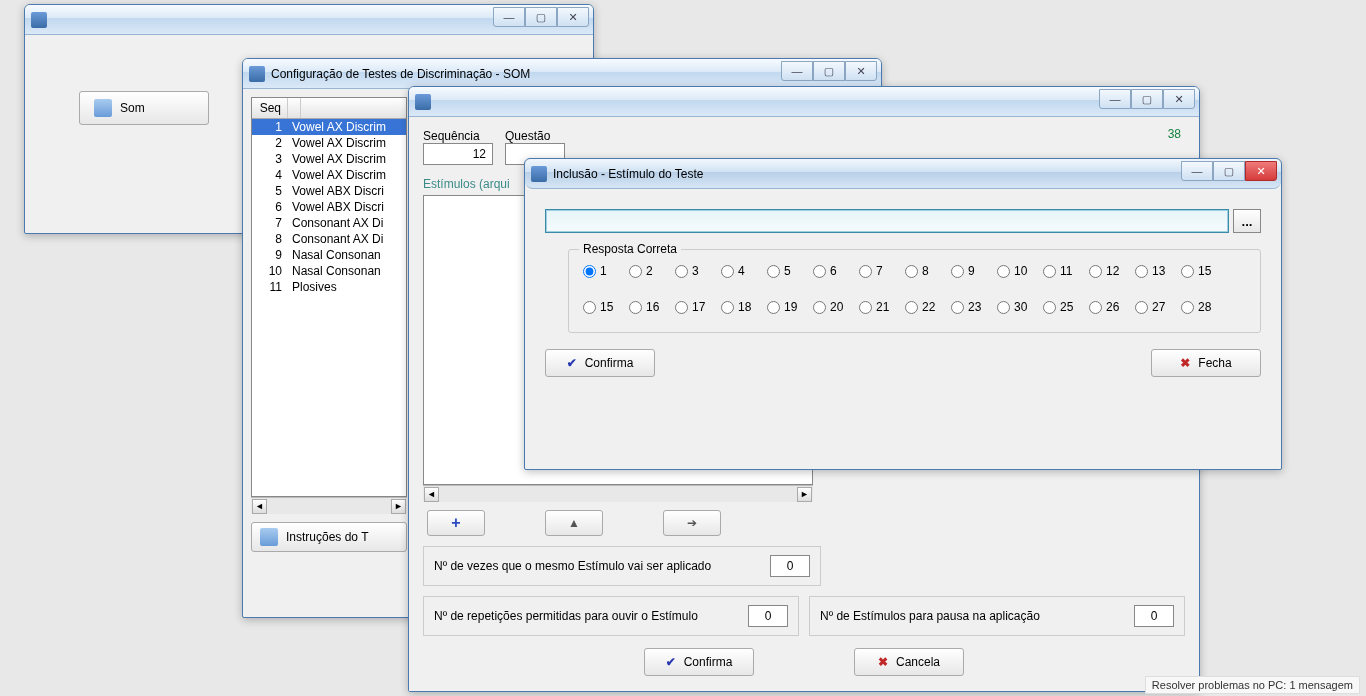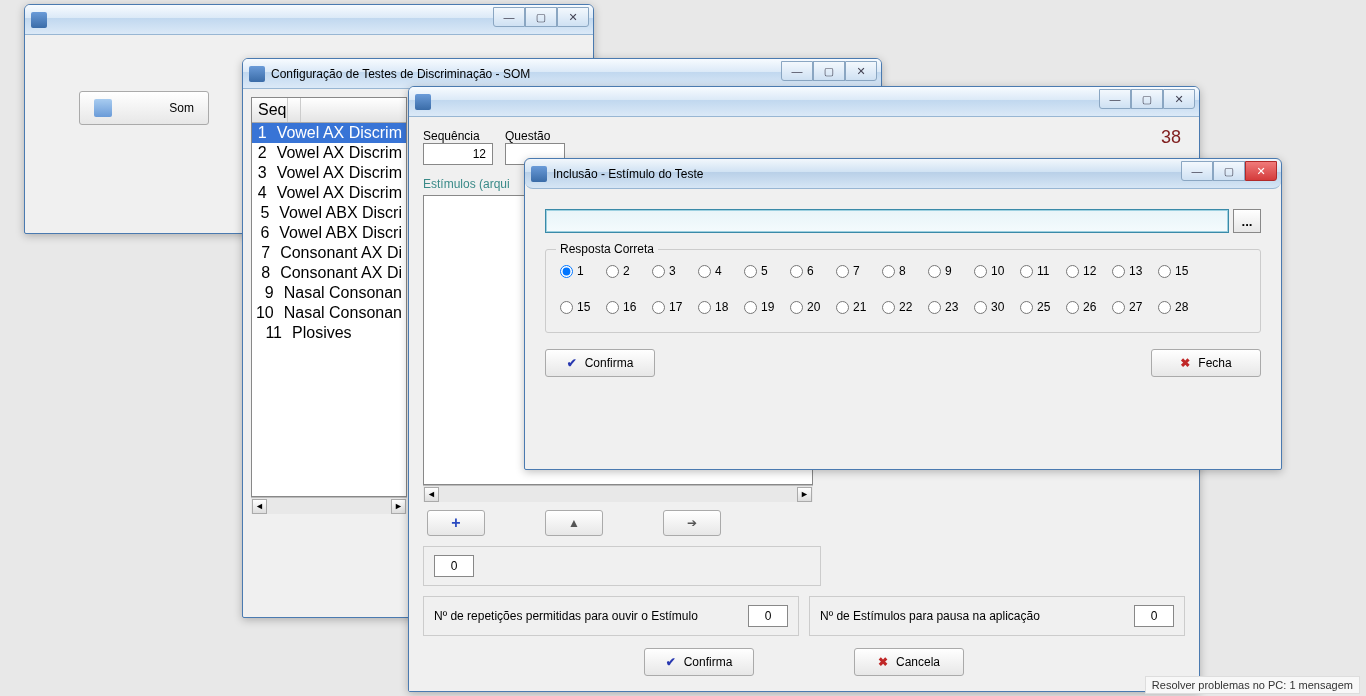--- a/index.html
+++ b/index.html
@@ -98,32 +98,32 @@
 }
 .icon-plus { color:#2a4ac0; font-weight:bold; font-size:16px; }
 .icon-up { color:#555; }
 .icon-right { color:#555; }
 .icon-check { color:#2838b0; font-weight:bold; }
 .icon-x { color:#c02828; font-weight:bold; }
 
 
 #win1 { left: 24px; top: 4px; width: 570px; height: 230px; }
 #win1 .win-body { padding: 30px; }
-#win1 .som-btn { width: 130px; height: 34px; justify-content:space-between; margin-left: 24px; margin-top: 26px; }
+#win1 .som-btn { width: 130px; height: 34px; justify-content:flex-start; margin-left: 24px; margin-top: 26px; }
 
 
 #win2 { left: 242px; top: 58px; width: 640px; height: 560px; }
 #win2 .win-body { padding: 8px; }
 .seq-table {
   border: 1px solid #888;
   background:#fff;
   width: 156px;
   height: 400px;
   overflow:hidden;
-  font-size: 16px;
+  font-size: 12px;
 }
 .seq-head {
   display:flex;
   background: linear-gradient(#fff,#e4e4e4);
   border-bottom:1px solid #aaa;
 }
 .seq-head div { padding:3px 6px; border-right:1px solid #ccc; }
 .seq-head .c1 { width:36px; text-align:right; }
 .seq-row { display:flex; }
 .seq-row .c1 { width:36px; text-align:right; padding:1px 6px 1px 2px; }
@@ -140,21 +140,21 @@
 }
 .hscroll .arr { width:15px;height:15px;background:linear-gradient(#fff,#ddd);border:1px solid #aaa;display:flex;align-items:center;justify-content:center;font-size:9px; }
 #win2 .below-btns { display:flex; gap:8px; margin-top:8px; flex-direction:column; }
 #win2 .novo-btn { width: 156px; height:30px; justify-content:center; }
 #win2 .instr-btn { width: 156px; height:30px; justify-content:flex-start; padding-left:8px; }
 
 
 #win3 { left: 408px; top: 86px; width: 792px; height: 606px; }
 #win3 .win-body { padding: 10px 14px; position:relative; height: calc(100% - 30px); }
 .lbl { font-size:12px; color:#000; }
-.num-right { position:absolute; right:18px; top:10px; color:#7f1d1d; font-size:18px; }
+.num-right { position:absolute; right:18px; top:10px; color:#15803d; font-size:12px; }
 .field-row { display:flex; gap:12px; align-items:flex-end; margin-top:2px; }
 .field-col { display:flex; flex-direction:column; }
 .txtin {
   border:1px solid #888;
   background:#fff;
   height:22px;
   padding:2px 6px;
   text-align:right;
   font-size:12px;
 }
@@ -212,20 +212,21 @@
   cursor:pointer;
   display:flex;align-items:center;justify-content:center;
   font-weight:bold;
 }
 .fieldset {
   border:1px solid #ccc;
   border-radius:3px;
   margin-top:16px;
   padding:14px 14px 18px 14px;
   position:relative;
+  margin-left:23px;
 }
 .fieldset .legend {
   position:absolute;
   top:-8px; left:10px;
   background:#f0f0f0;
   padding:0 4px;
   font-size:12px;
 }
 .radio-row { display:flex; gap:0; width:100%; margin-bottom:22px;}
 .radio-row:last-child{margin-bottom:0;}
@@ -325,20 +326,24 @@
             <div class="c1">11</div>
             <div class="c2">Plosives</div>
           </div>
         </div>
     </div>
     <div class="hscroll" style="width:156px;">
       <div class="arr">◄</div>
       <div class="arr">►</div>
     </div>
     <div class="below-btns">
+      <button class="flat-btn instr-btn">
+        <span class="icon-folder"></span>
+        <span>Instruções do T</span>
+      </button>
     </div>
   </div>
 </div>
 
 <div class="window" id="win3">
   <div class="titlebar">
     <span class="app-icon"></span>
     <div class="win-controls">
       <div class="win-btn">—</div>
       <div class="win-btn">▢</div>
@@ -408,20 +413,21 @@
             <input class="txtin" style="">
           </div>
           <div class="ans-item">
             <span class="n">28.</span>
             <input class="txtin" style="">
           </div>
         </div>
     </div>
 
     <div class="box-row" style="width:398px;">
+      <span class="lbl">Nº de vezes que o mesmo Estímulo vai ser aplicado</span>
       <input class="txtin" value="0" style="">
     </div>
     <div class="dual-row">
       <div class="box-row">
         <span class="lbl">Nº de repetições permitidas para ouvir o Estímulo</span>
         <input class="txtin" value="0" style="">
       </div>
       <div class="box-row">
         <span class="lbl">Nº de Estímulos para pausa na aplicação</span>
         <input class="txtin" value="0" style="">

